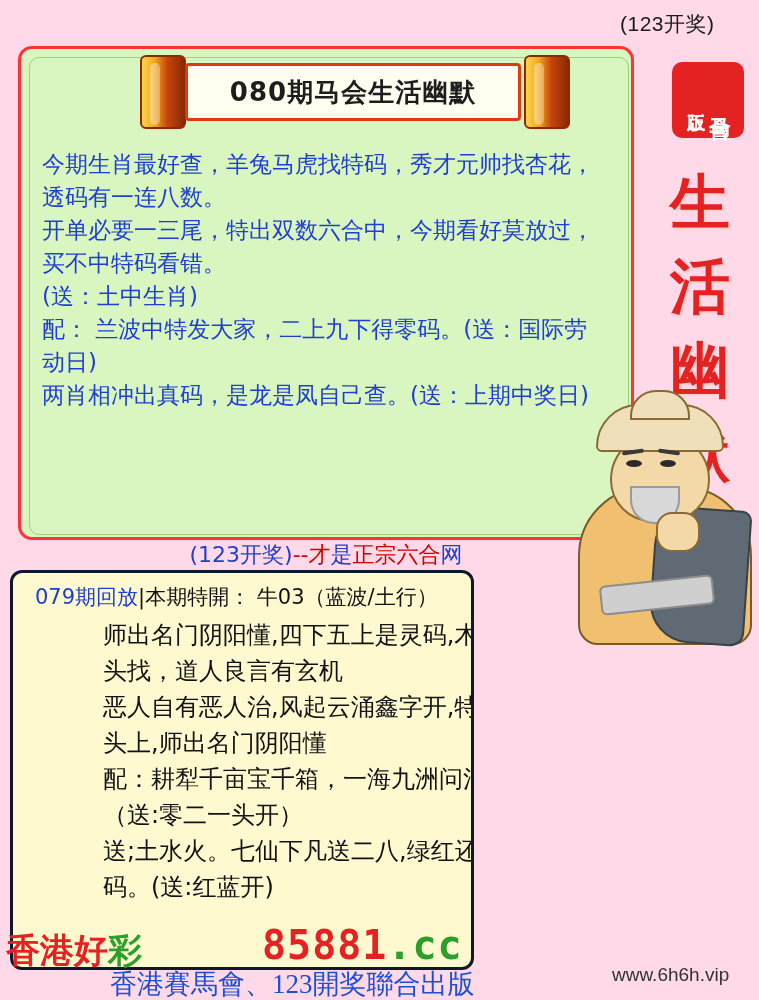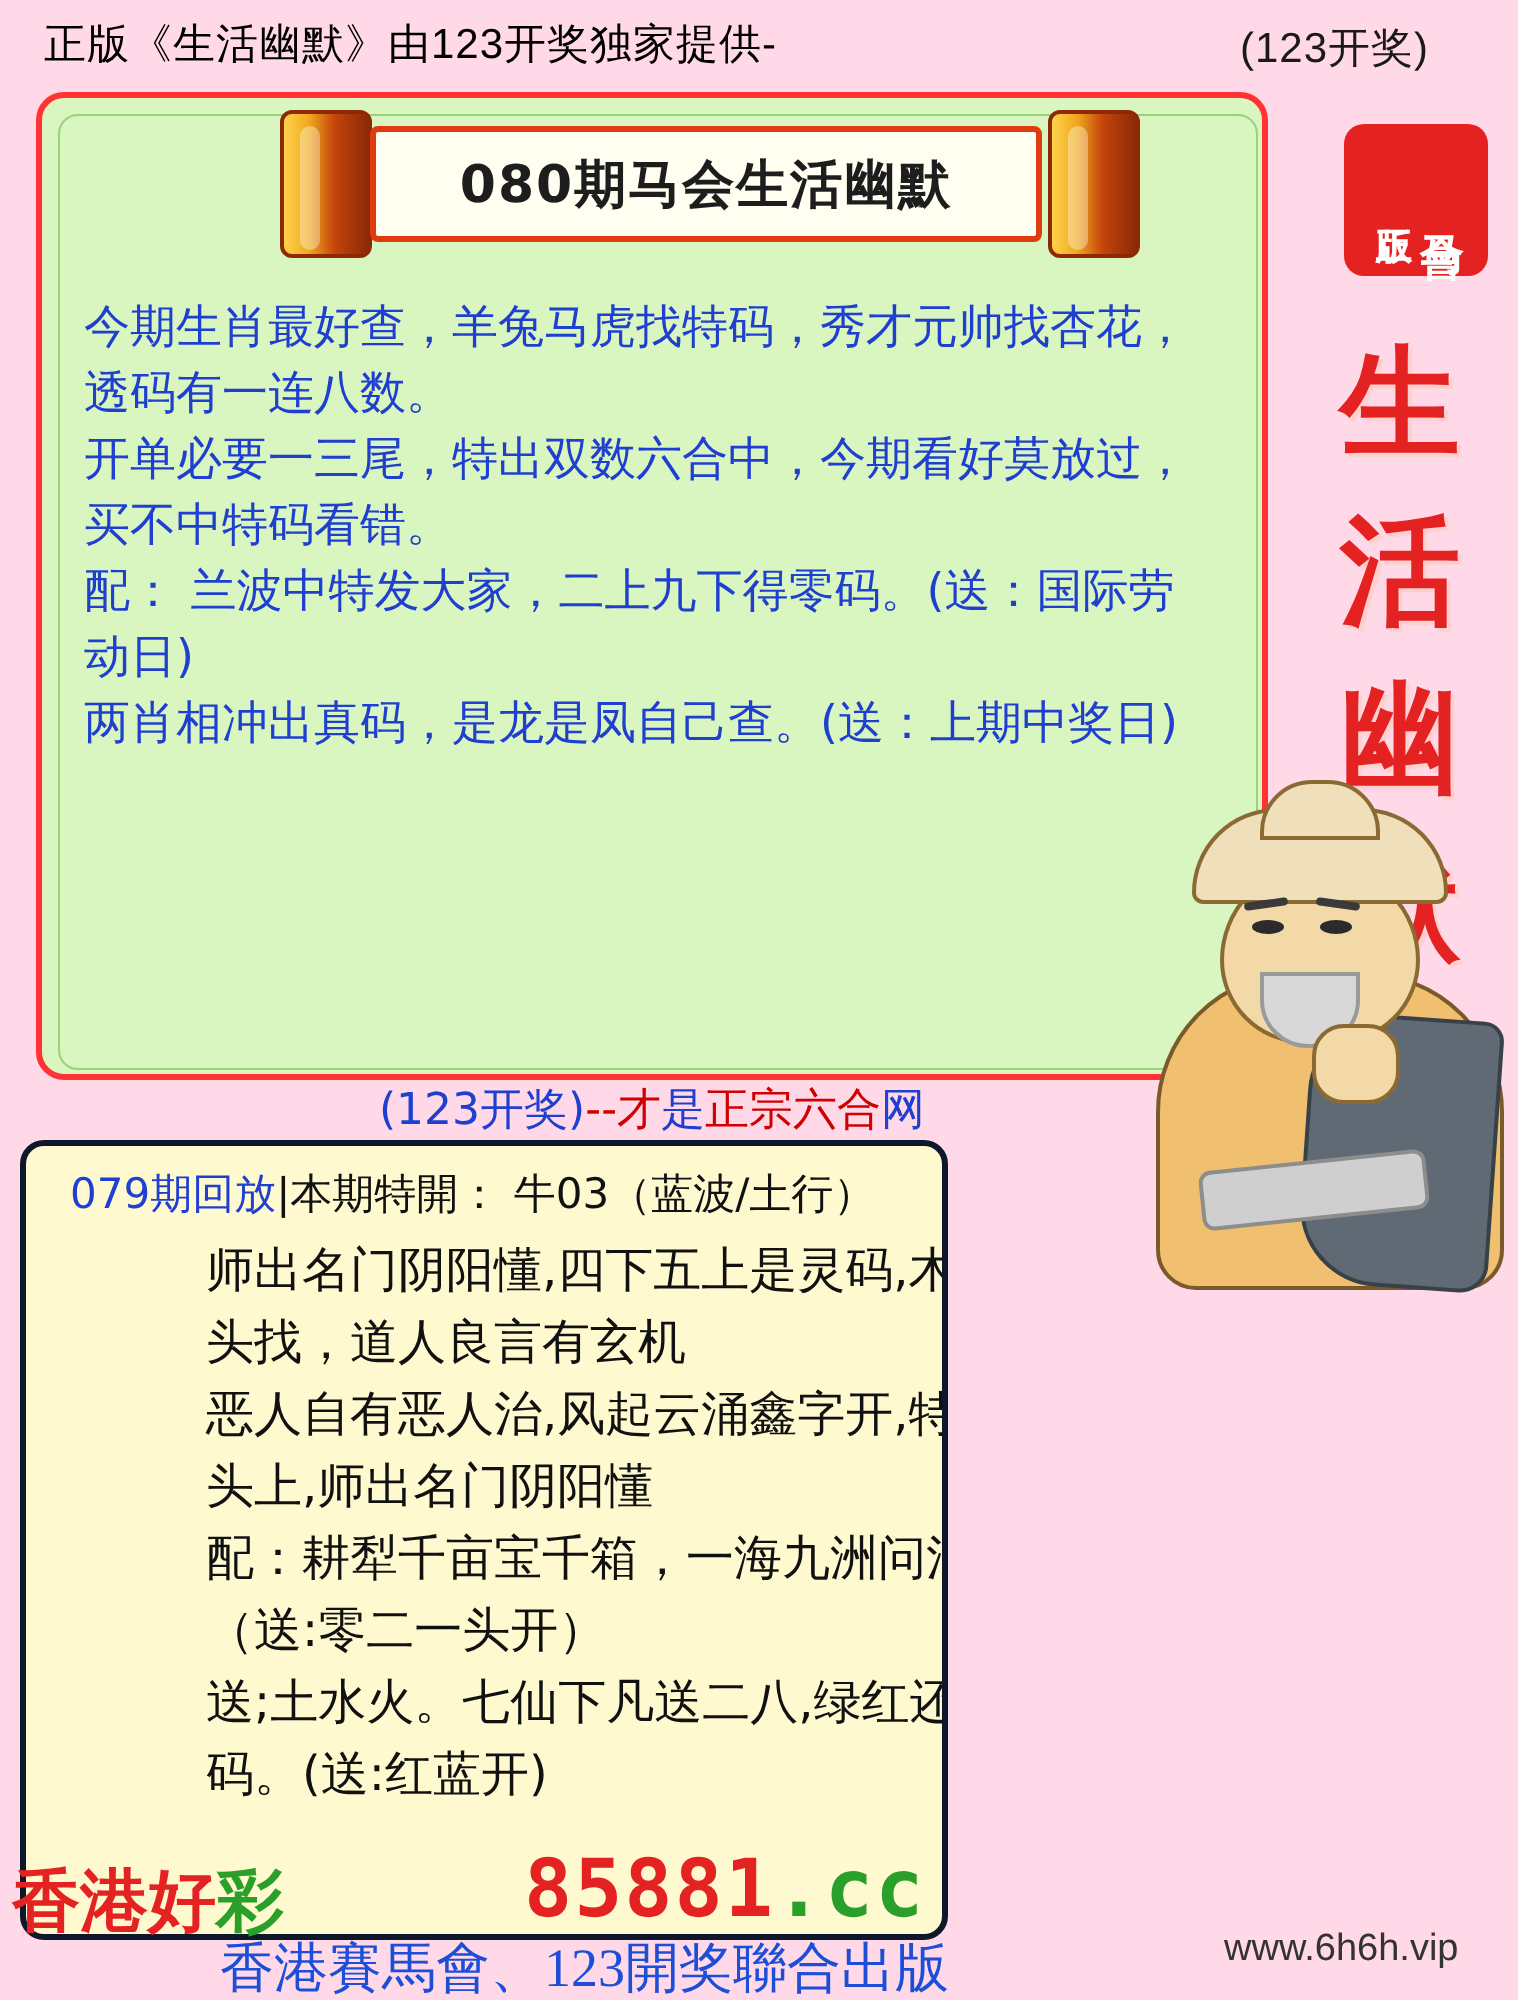--- a/index.html
+++ b/index.html
@@ -347,39 +347,39 @@
     font-size: 19px;
     color: #333;
     font-family: Liberation Sans, sans-serif;
     white-space: nowrap;
   }
 </style>
 </head>
 <body>
 
 <div class="top-header">
-  <div class="left">正版《生活幽默》由123开奖独家提供-</div>
   <div class="right">(123开奖)</div>
 </div>
 
 <div class="main-panel">
   <div class="main-panel-inner"></div>
 </div>
 
 <div class="banner">
   <div class="roll left"></div>
   <div class="roll right"></div>
   <div class="scroll-body">
     <span class="title-text">080期马会生活幽默</span>
   </div>
 </div>
 
 <div class="poem">
   <div>今期生肖最好查，羊兔马虎找特码，秀才元帅找杏花，透码有一连八数。</div>
   <div>开单必要一三尾，特出双数六合中，今期看好莫放过，买不中特码看错。</div>
+  <div>(送：土中生肖)</div>
   <div>配： 兰波中特发大家，二上九下得零码。(送：国际劳动日)</div>
   <div>两肖相冲出真码，是龙是凤自己查。(送：上期中奖日)</div>
 </div>
 
 <div class="panel-footer">
   <span class="seg-a">(123开奖)</span><span class="seg-b">--才</span><span class="seg-c">是</span><span class="seg-d">正宗六合</span><span class="seg-c">网</span>
 </div>
 
 <div class="stamp">
   <span class="col small">正版</span>

